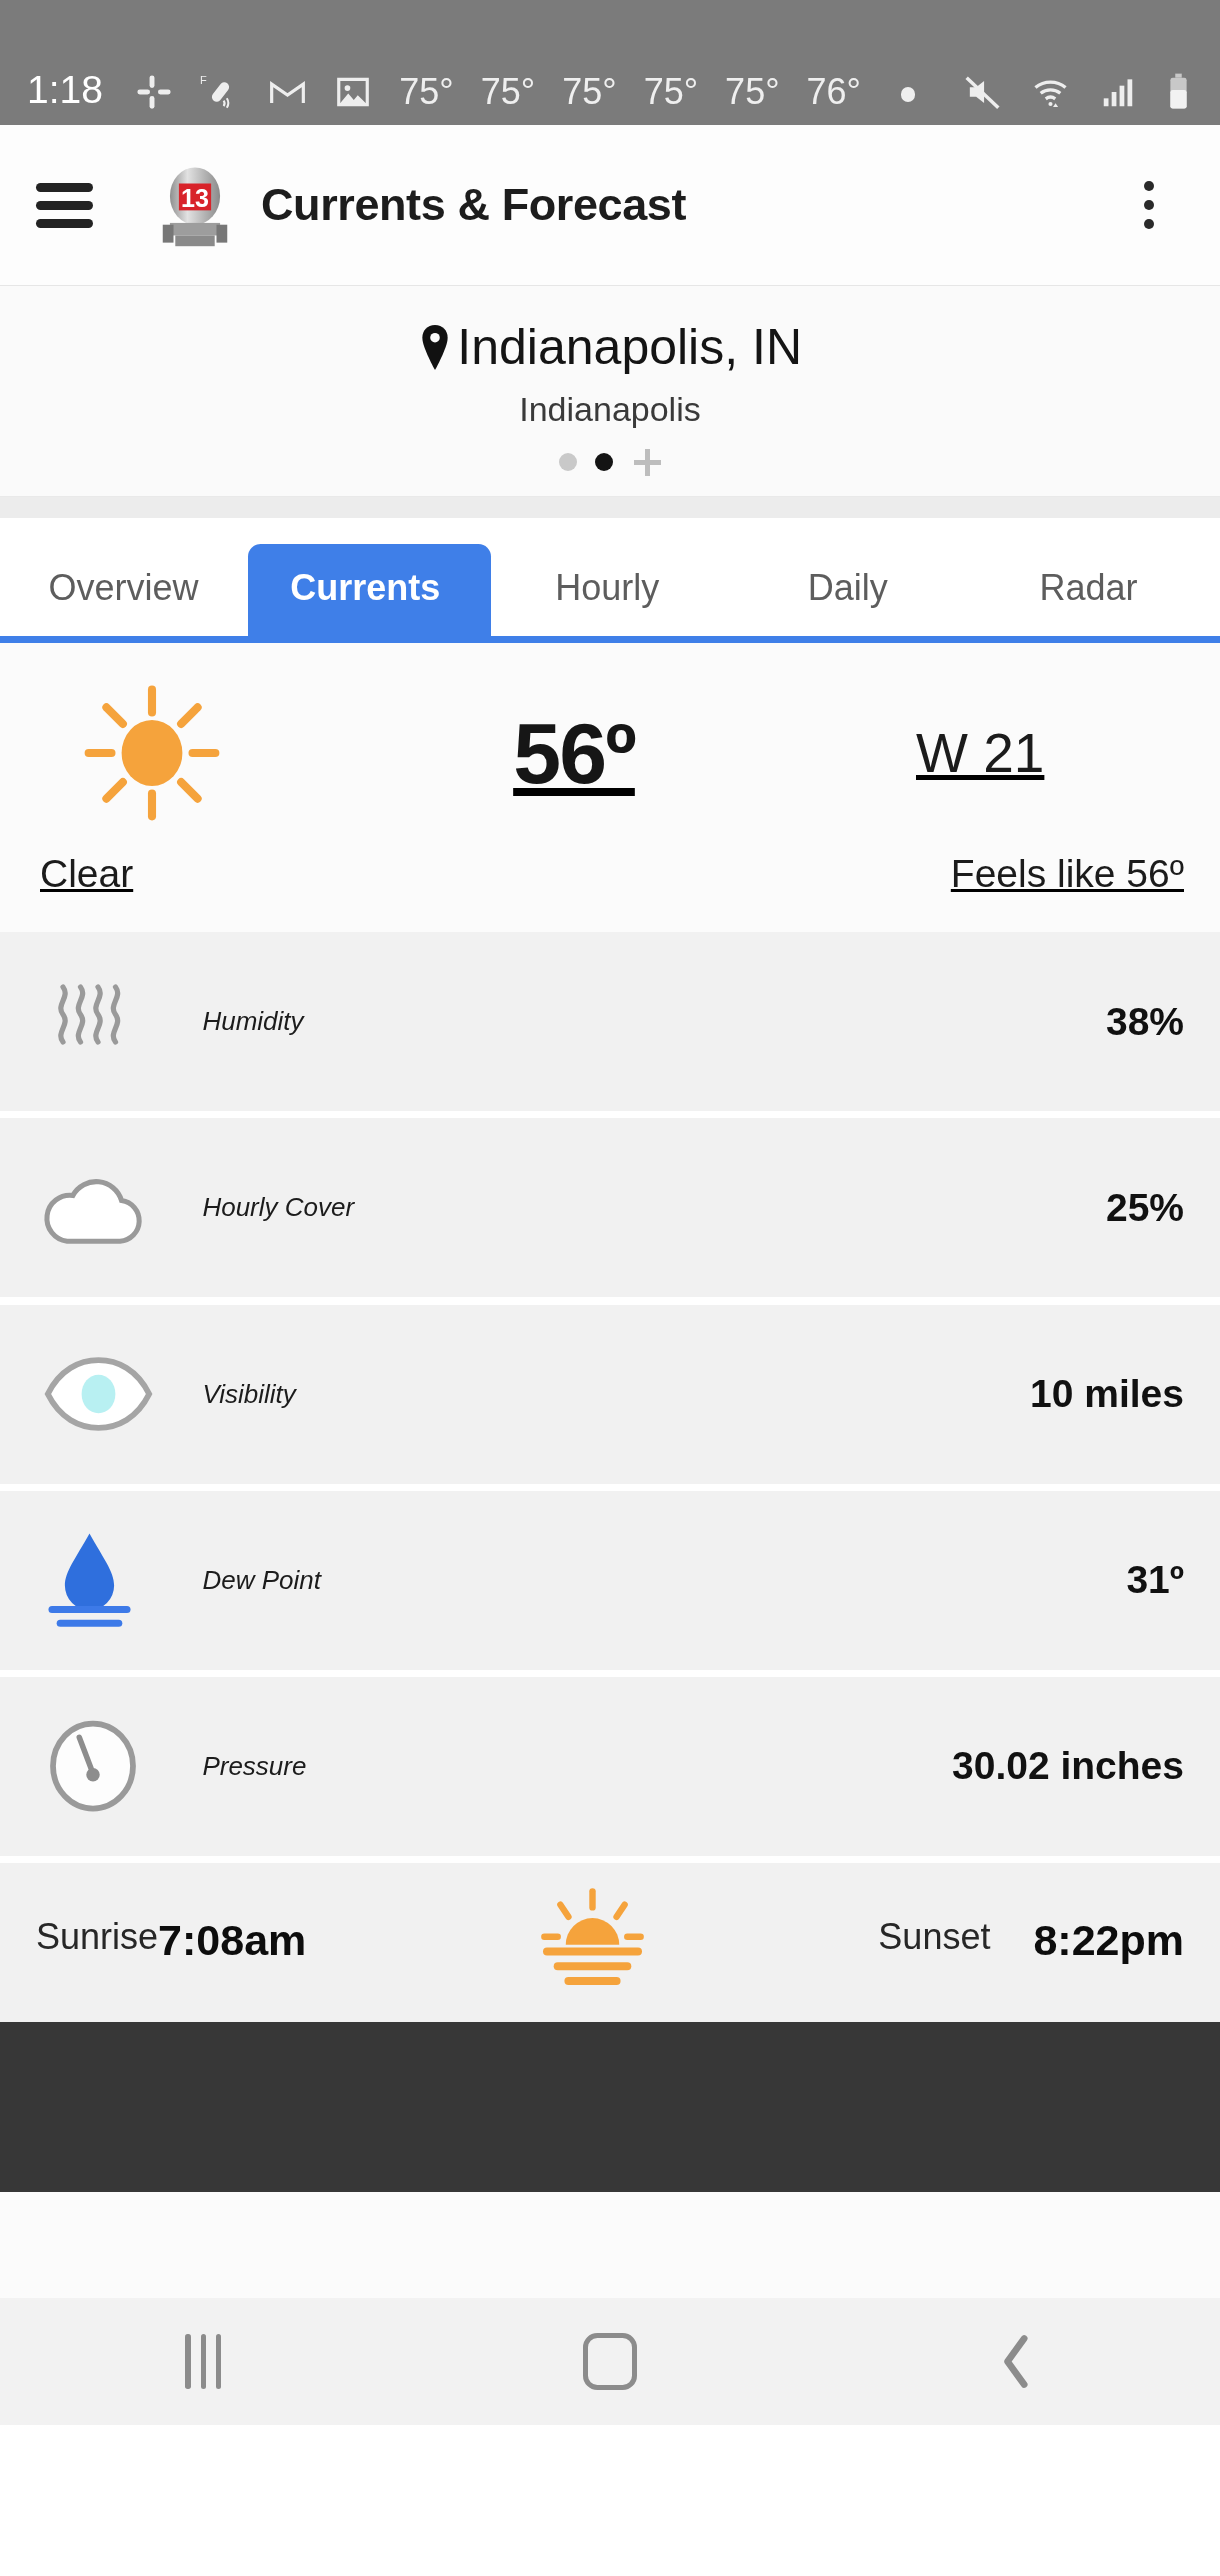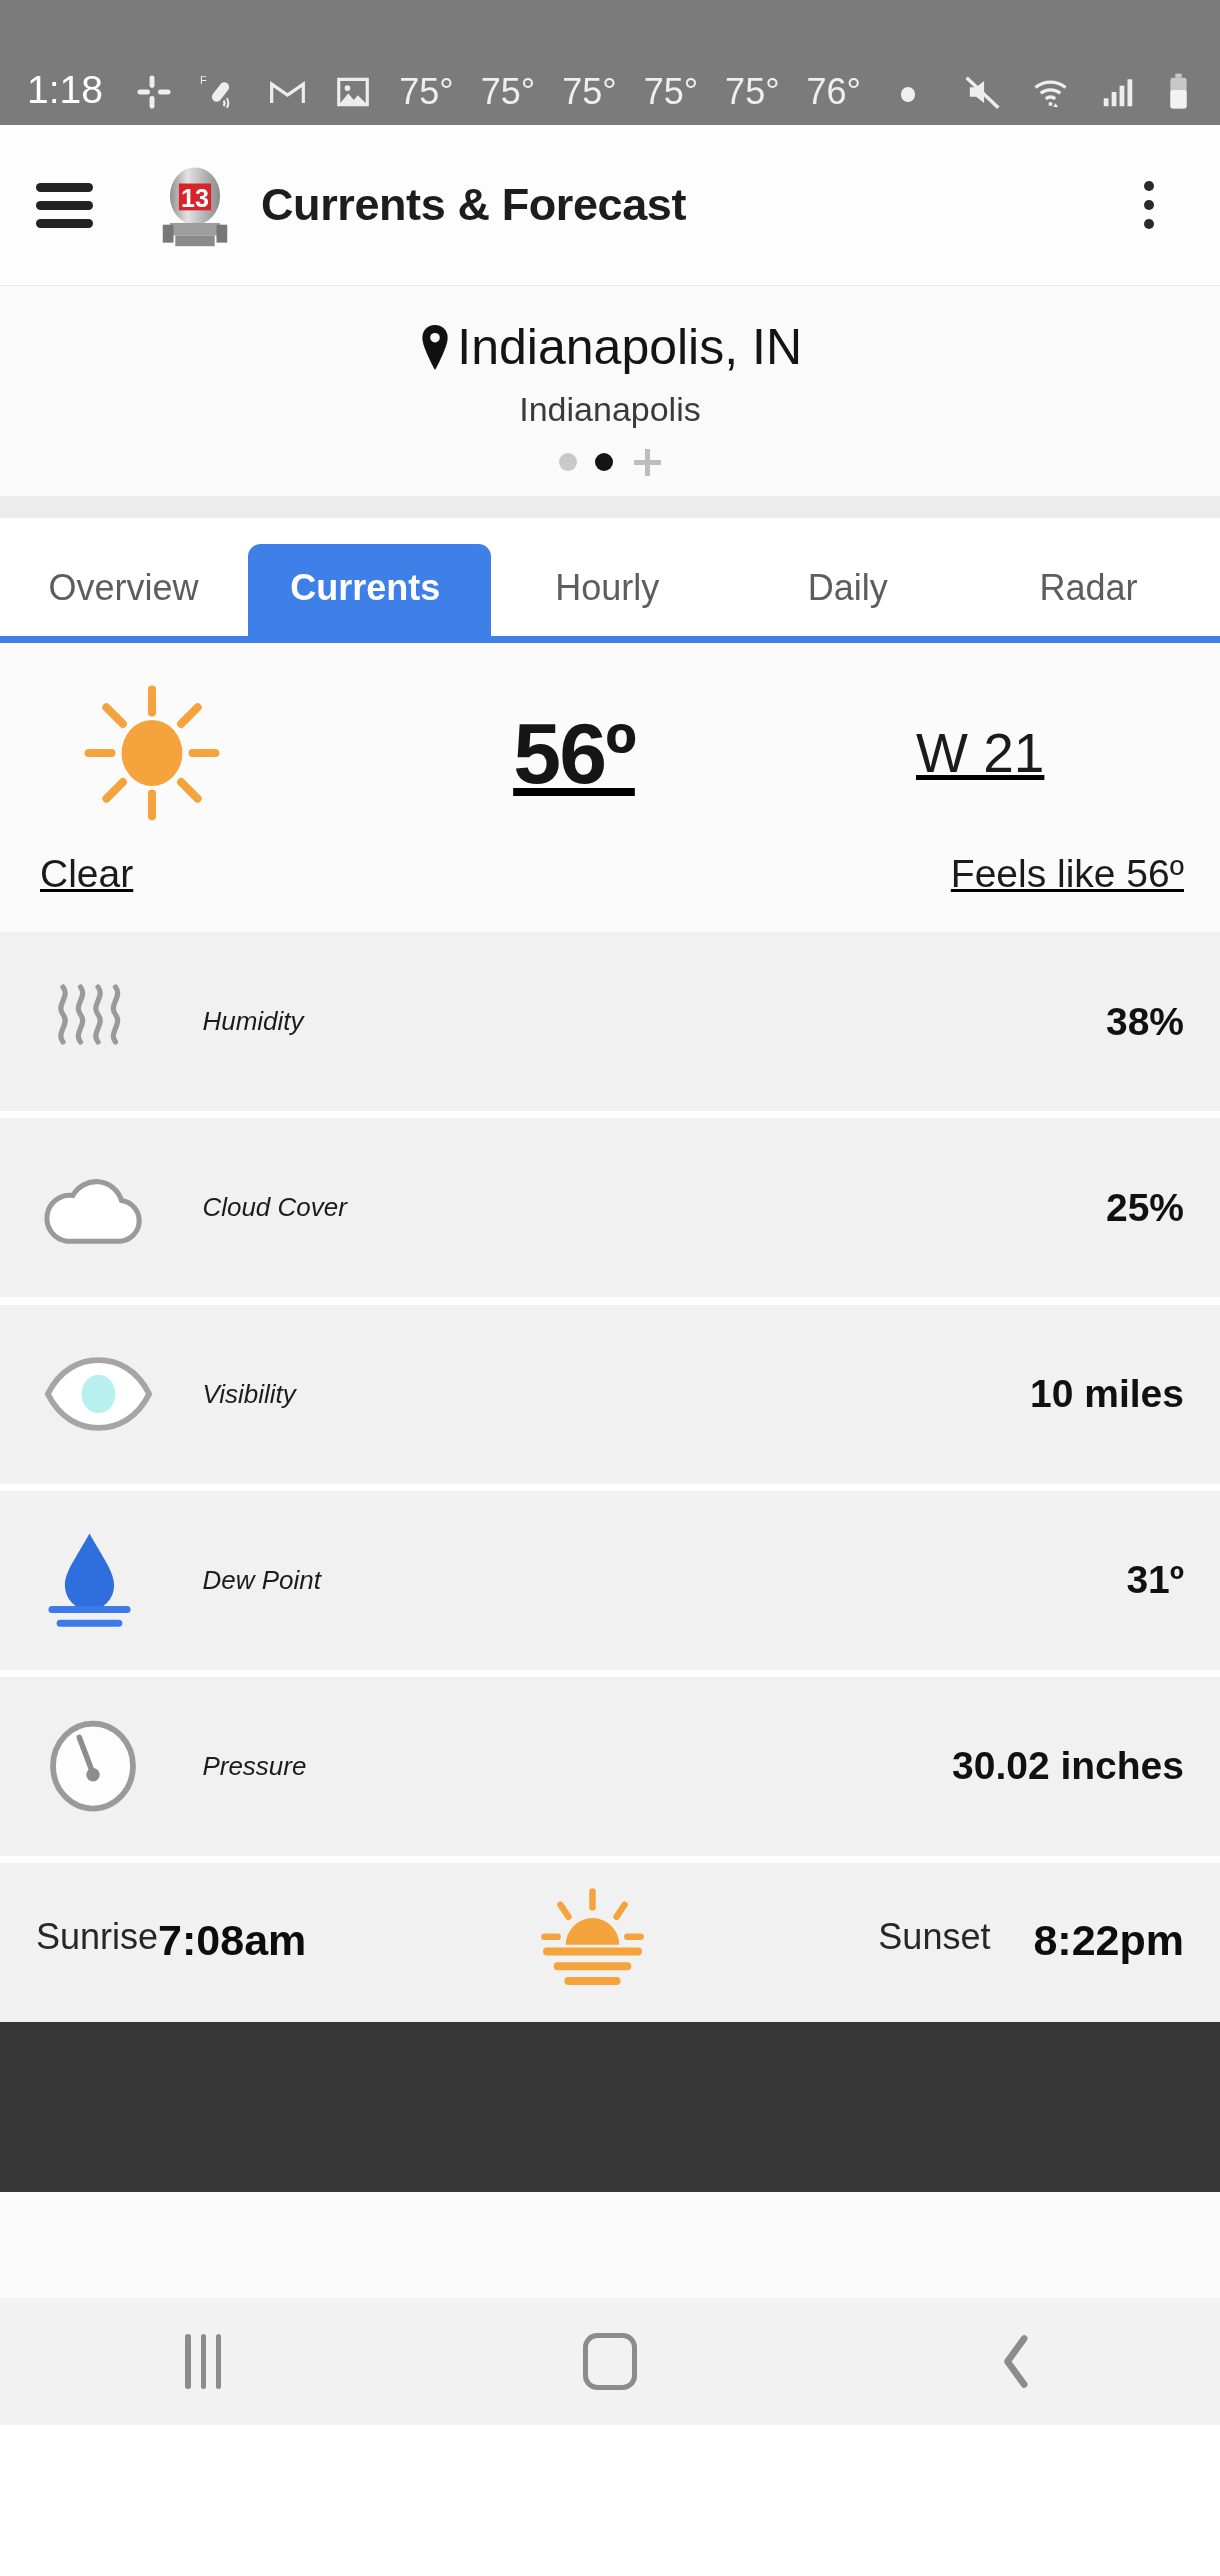--- a/index.html
+++ b/index.html
@@ -308,21 +308,21 @@
     <div class="row-label">Humidity</div>
     <div class="row-value">38%</div>
   </div>
 
   <div class="row">
     <div class="row-icon">
       <svg width="106" height="95" viewBox="0 0 44 34" fill="#ffffff" stroke="#9a9a9a" stroke-width="2.1">
         <path d="M10 31h22a8.5 8.5 0 0 0 .6-16.9A11 11 0 0 0 12.4 12 8.5 8.5 0 0 0 10 31z"></path>
       </svg>
     </div>
-    <div class="row-label">Cloud Cover</div>
+    <div class="row-label">Hourly Cover</div>
     <div class="row-value">25%</div>
   </div>
 
   <div class="row">
     <div class="row-icon">
       <svg width="111" height="82" viewBox="0 0 46 30" fill="#ffffff" stroke="#a5a5a5" stroke-width="2.4">
         <path d="M2 15C7 5 15 1 23 1s16 4 21 14c-5 10-13 14-21 14S7 25 2 15z"></path>
         <ellipse cx="23" cy="15" rx="7" ry="8" fill="#b8f0f2" stroke="none"></ellipse>
       </svg>
     </div>

